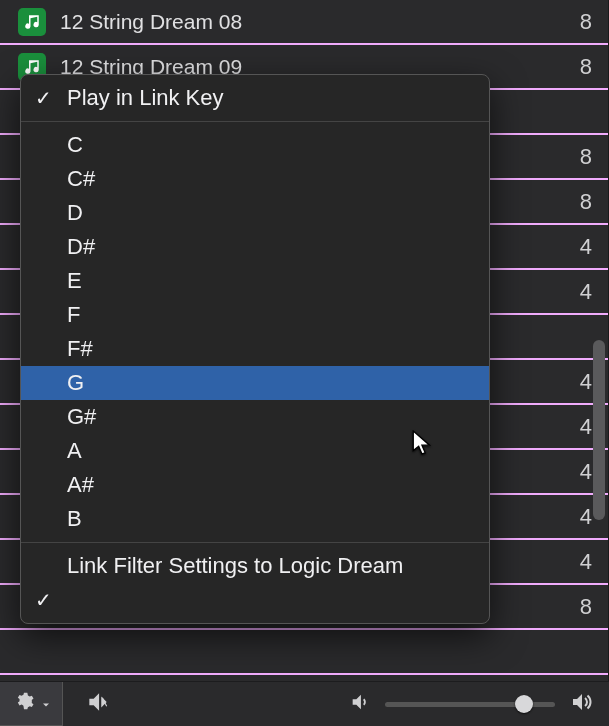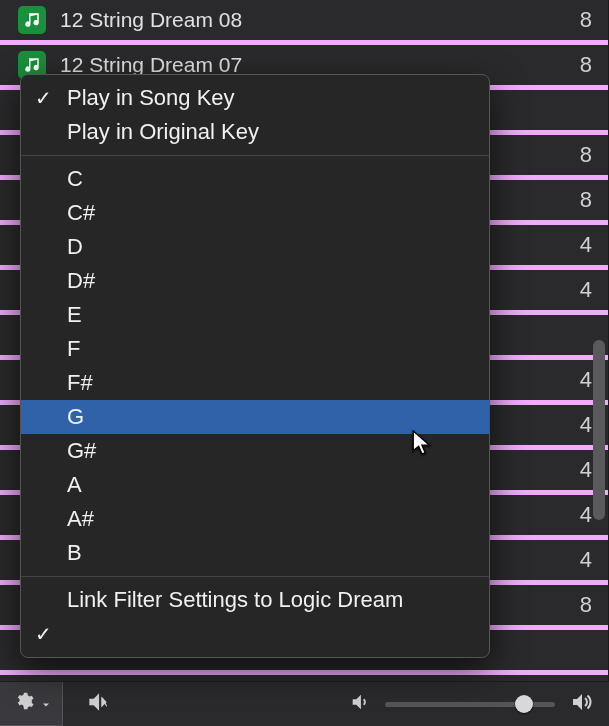--- a/index.html
+++ b/index.html
@@ -14,21 +14,21 @@
   .list {
     position: absolute;
     top: 0; left: 0; right: 0; bottom: 45px;
     overflow: hidden;
     border-right: 1px solid #1a1a1c;
   }
   .row {
     display: flex;
     align-items: center;
     height: 45px;
-    border-bottom: 5px solid #f0abfc;
+    border-bottom: 2px solid #f0abfc;
     padding: 0 16px 0 18px;
   }
   .row .left { display: flex; align-items: center; gap: 14px; flex: 1; min-width:0;}
   .row .count { width: 40px; text-align: right; color: #d0d0d2; font-size: 22px; }
   .loop-icon {
     width: 28px; height: 28px; border-radius: 5px;
     background: #1a8f3c;
     display: flex; align-items: center; justify-content: center;
     flex: 0 0 28px;
   }
@@ -136,21 +136,21 @@
       </div>
       <span class="count">8</span>
     </div>
     <div class="row">
       <div class="left">
         <span class="loop-icon">
           <svg viewBox="0 0 24 24">
             <path d="M8 3v11.3A3.5 3.5 0 1 0 10 18V7l9-2v7.3A3.5 3.5 0 1 0 21 16V3L8 3z"></path>
           </svg>
         </span>
-        <span class="row-label">12 String Dream 07</span>
+        <span class="row-label">12 String Dream 09</span>
       </div>
       <span class="count">8</span>
     </div>
     <div class="row">
       <div class="left">
         <span class="icon-placeholder"></span>
         <span class="row-label"></span>
       </div>
       <span class="count"></span>
     </div>
@@ -279,24 +279,21 @@
           <path d="M16 8a5 5 0 0 1 0 8" fill="none" stroke="#d0d0d2" stroke-width="2"></path>
           <path d="M18.5 5.5a8.5 8.5 0 0 1 0 13" fill="none" stroke="#d0d0d2" stroke-width="2"></path>
         </svg>
     </span>
   </div>
 </div>
 
 <div class="menu" id="menu">
     <div class="item">
       <span class="check">✓</span>
-      <span>Play in Song Key</span>
-    </div>
-    <div class="item">
-      <span>Play in Original Key</span>
+      <span>Play in Link Key</span>
     </div>
     <hr>
     <div class="item">
       <span>C</span>
     </div>
     <div class="item">
       <span>C#</span>
     </div>
     <div class="item">
       <span>D</span>

